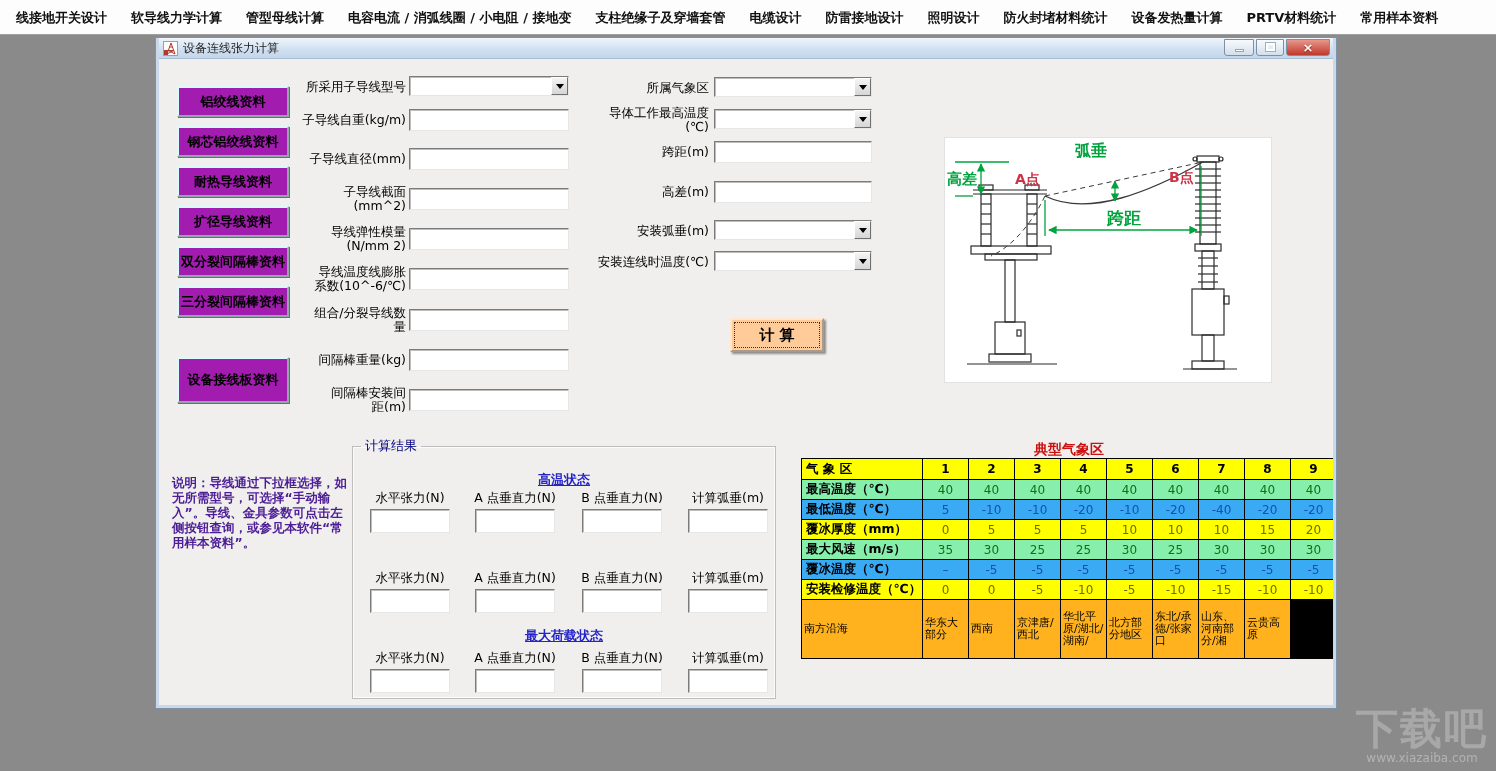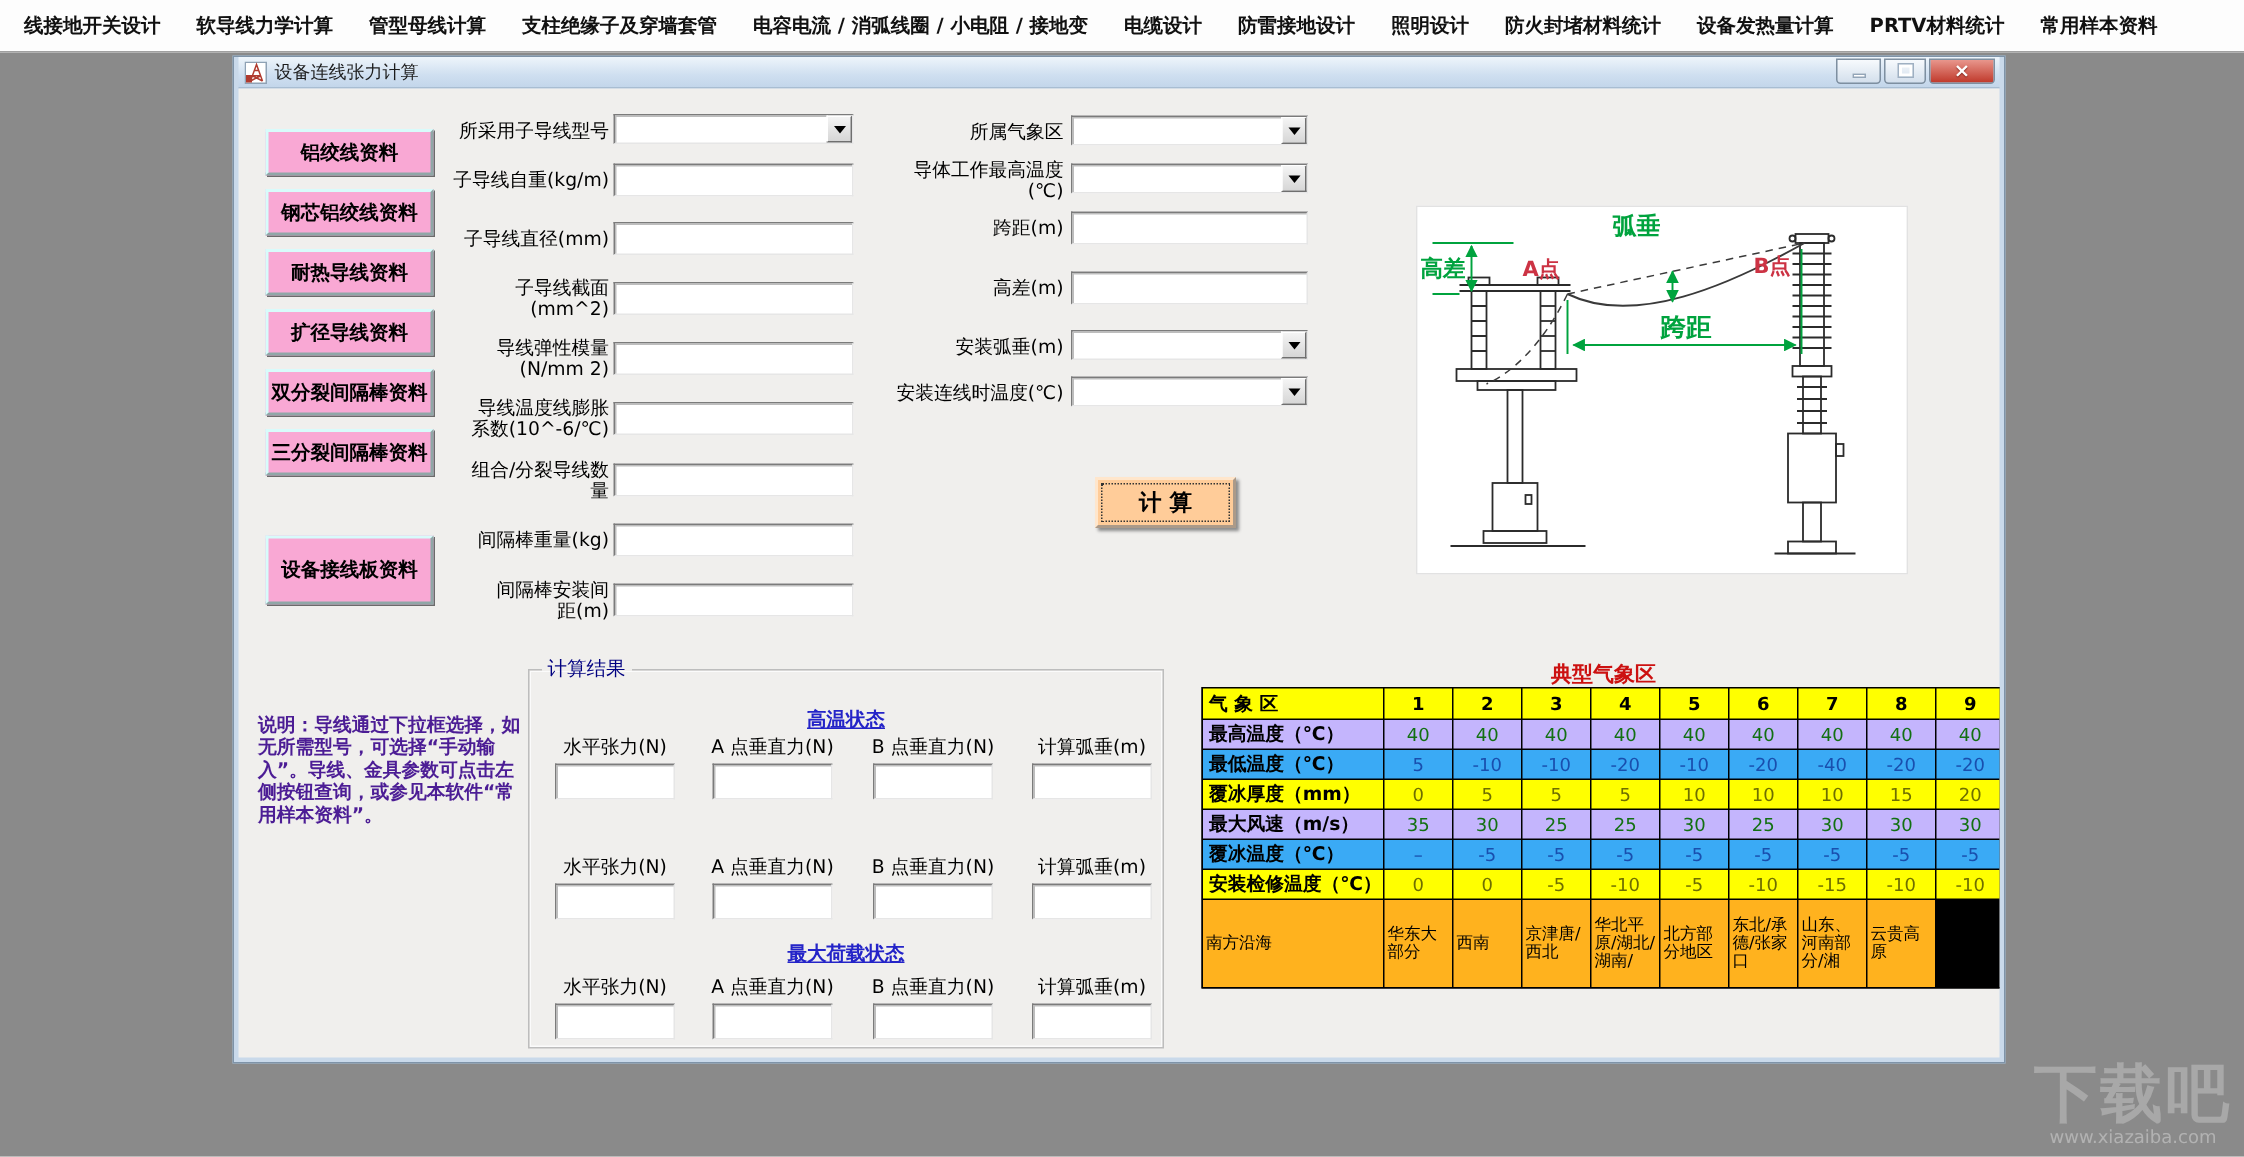--- a/index.html
+++ b/index.html
@@ -27,21 +27,21 @@
              justify-content:center; cursor:pointer; }
   .win-btn.min { width:30px; } .win-btn.max { width:28px; }
   .win-btn.close { width:44px; background:linear-gradient(#e8968c,#c0392b); color:#fff;
                    font-weight:bold; font-size:13px; line-height:1; text-shadow:0 1px 1px #7a1d13; }
   .glyph-min { width:9px; height:3px; background:#fff; border:1px solid #93a5b8; margin-top:6px; }
   .glyph-max { width:9px; height:8px; border:2px solid #fff; outline:1px solid #9fb0c2; }
 
   .client { position:relative; height:calc(100% - 21px); background:#f0efed; overflow:hidden; }
 
   
-  .cyan-btn { position:absolute; background:#f9a8d4; color:#000; font-family:inherit;
+  .cyan-btn { position:absolute; background:#a21caf; color:#000; font-family:inherit;
               font-size:13px; font-weight:600; border:2px outset #d8fbfb;
               box-shadow:1px 1px 0 #6b6b6b; cursor:pointer; }
   .flabel { position:absolute; display:flex; align-items:center; justify-content:flex-end;
             text-align:right; font-size:12.5px; color:#000; height:30px;
             white-space:pre-line; line-height:1.1; }
   .tfield { position:absolute; background:#fff; border:1px solid;
             border-color:#7b7b7b #e6e6e6 #e6e6e6 #7b7b7b; box-shadow:inset 1px 1px 0 #bdbdbd;
             font-family:inherit; font-size:13px; padding:0 3px; }
   .dropdown { position:absolute; background:#fff; border:1px solid;
               border-color:#7b7b7b #e6e6e6 #e6e6e6 #7b7b7b; box-shadow:inset 1px 1px 0 #bdbdbd;
@@ -75,41 +75,41 @@
   #wx-title { position:absolute; left:642px; top:382px; width:536px; text-align:center;
               font-size:14px; font-weight:700; color:#cc1111; }
   #wx-table { position:absolute; left:642px; top:399px; display:grid;
               grid-template-columns:120px repeat(9,45px);
               grid-template-rows:20px repeat(6,19px) 58px;
               gap:1px; background:#000; border:1px solid #000; }
   .cell { display:flex; align-items:center; justify-content:center; font-size:12px; }
   .cell.lab { justify-content:flex-start; padding-left:4px; font-weight:700; color:#000;
               white-space:nowrap; font-size:12.5px; }
   .cell.hdr { background:#ffff00; font-weight:700; color:#000; }
-  .bg-green{background:#c4b5fd;} .bg-blue{background:#3aaaf5;} .bg-yellow{background:#ffff00;}
+  .bg-green{background:#86efac;} .bg-blue{background:#3aaaf5;} .bg-yellow{background:#ffff00;}
   .bg-orange{background:#ffb21e;}
   .fg-green{color:#127012;} .fg-blue{color:#194fae;} .fg-yellow{color:#6e6e00;} .fg-orange{color:#111;}
   .cell.region { font-size:11px; line-height:1.12; padding:1px 2px; text-align:left;
                  justify-content:flex-start; word-break:break-all; color:#000; }
 
   .watermark { position:absolute; right:8px; bottom:6px; text-align:center; pointer-events:none; }
   .wm-text { font-size:42px; font-weight:800; color:rgba(255,255,255,0.26); letter-spacing:2px; }
   .wm-url { font-size:12px; color:rgba(255,255,255,0.34); margin-top:-6px; }
 
   svg text { font-family:"DejaVu Sans","Liberation Sans",sans-serif; }
 </style>
 </head>
 <body>
 
 <div class="menubar" id="menu-items">
     <div class="menu-item">线接地开关设计</div>
     <div class="menu-item">软导线力学计算</div>
     <div class="menu-item">管型母线计算</div>
+    <div class="menu-item">电容电流 / 消弧线圈 / 小电阻 / 接地变</div>
     <div class="menu-item">支柱绝缘子及穿墙套管</div>
-    <div class="menu-item">电容电流 / 消弧线圈 / 小电阻 / 接地变</div>
     <div class="menu-item">电缆设计</div>
     <div class="menu-item">防雷接地设计</div>
     <div class="menu-item">照明设计</div>
     <div class="menu-item">防火封堵材料统计</div>
     <div class="menu-item">设备发热量计算</div>
     <div class="menu-item">PRTV材料统计</div>
     <div class="menu-item">常用样本资料</div>
   </div>
 
 <div class="window">

